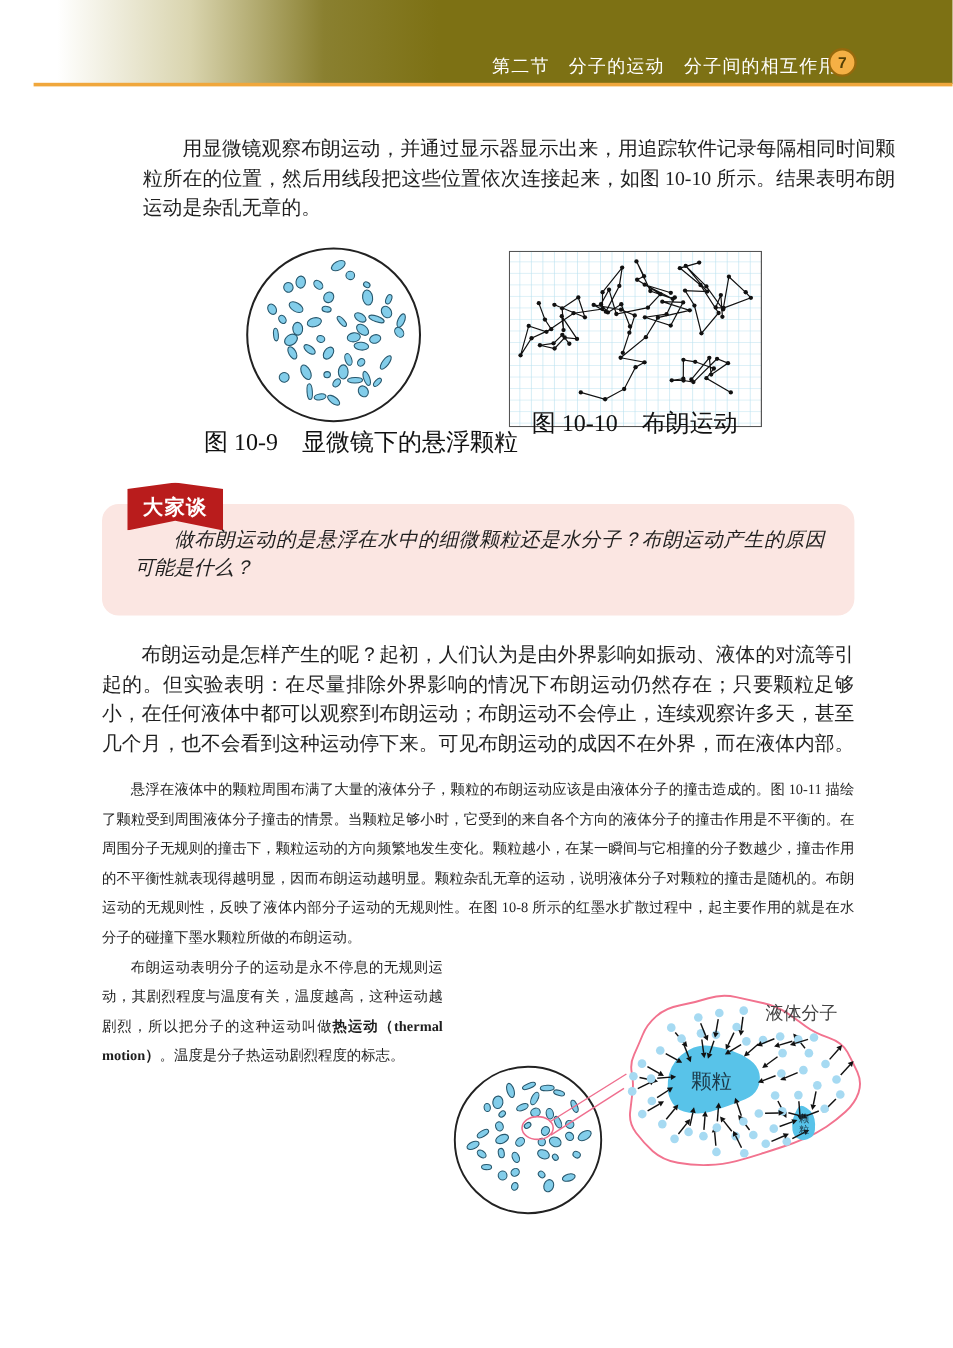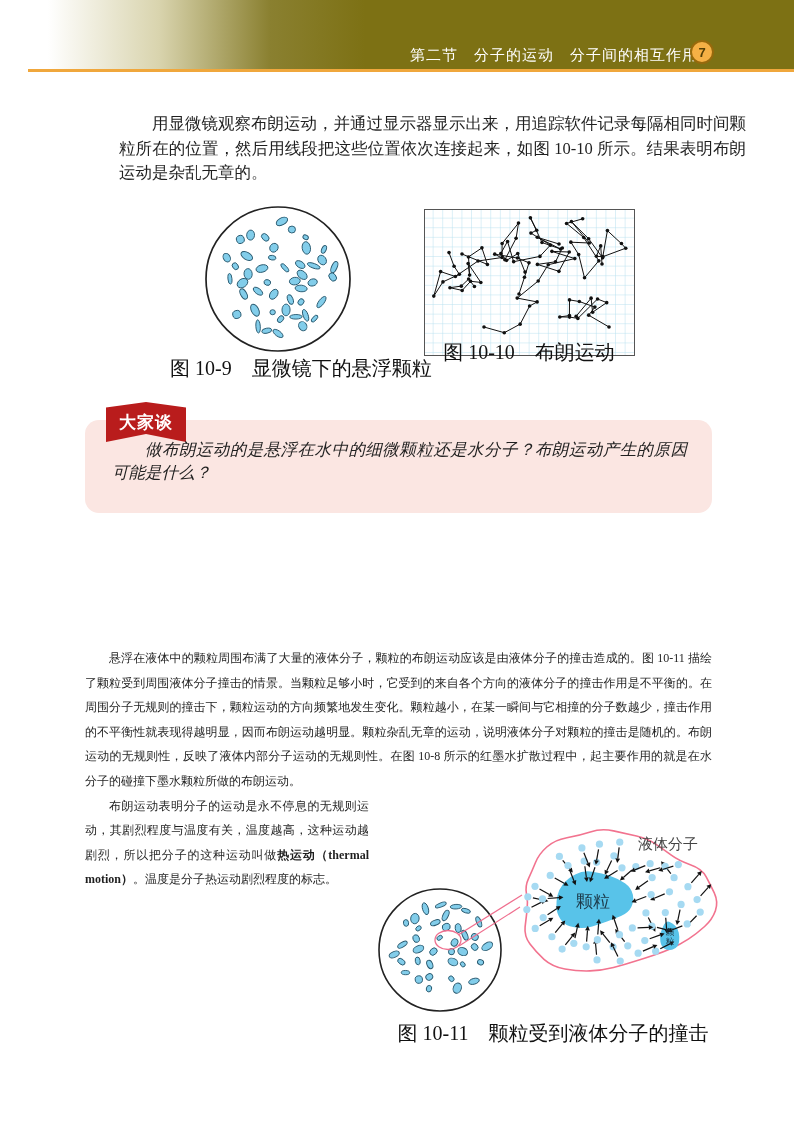--- a/index.html
+++ b/index.html
@@ -217,20 +217,21 @@
         <circle cx="30.116795414611662" cy="57.30343333292965" r="1.8" fill="#111"></circle>
         <circle cx="25.025894977390116" cy="43.62226331965748" r="1.8" fill="#111"></circle>
       </svg>
   </div>
   <div class="caption cap10">图 10-10　布朗运动</div>
 
   <div class="disc-box"></div>
   <div class="disc-badge">大家谈</div>
   <p class="disc-text">做布朗运动的是悬浮在水中的细微颗粒还是水分子？布朗运动产生的原因可能是什么？</p>
 
+  <p class="para indent p2">布朗运动是怎样产生的呢？起初，人们认为是由外界影响如振动、液体的对流等引起的。但实验表明：在尽量排除外界影响的情况下布朗运动仍然存在；只要颗粒足够小，在任何液体中都可以观察到布朗运动；布朗运动不会停止，连续观察许多天，甚至几个月，也不会看到这种运动停下来。可见布朗运动的成因不在外界，而在液体内部。</p>
 
   <div class="p34">
     <span class="float-spacer"></span>
     <span class="fig-float"></span>
     <p>悬浮在液体中的颗粒周围布满了大量的液体分子，颗粒的布朗运动应该是由液体分子的撞击造成的。图 10-11 描绘了颗粒受到周围液体分子撞击的情景。当颗粒足够小时，它受到的来自各个方向的液体分子的撞击作用是不平衡的。在周围分子无规则的撞击下，颗粒运动的方向频繁地发生变化。颗粒越小，在某一瞬间与它相撞的分子数越少，撞击作用的不平衡性就表现得越明显，因而布朗运动越明显。颗粒杂乱无章的运动，说明液体分子对颗粒的撞击是随机的。布朗运动的无规则性，反映了液体内部分子运动的无规则性。在图 10-8 所示的红墨水扩散过程中，起主要作用的就是在水分子的碰撞下墨水颗粒所做的布朗运动。</p>
     <p><span>布朗运动表明分子的运动是永不停息的无规则运动，其剧烈程度与温度有关，温度越高，这种运动越剧烈，所以把分子的这种运动叫做</span><span class="bold">热运动</span><span class="bold">（thermal motion）</span><span>。温度是分子热运动剧烈程度的标志。</span></p>
   </div>
 
   <div class="figwrap" style="left:370px;top:816px;">
     <svg id="fig11" width="362" height="202" viewBox="0 0 362 202">
@@ -416,15 +417,14 @@
         <polygon points="283.3491655110747,111.33926385442982 278.7830496946235,109.0675714565128 278.91888585035247,113.86564904433864" fill="#111"></polygon>
         <circle cx="327.0921990175073" cy="83.62114313756477" r="3.6" fill="#a6daf2"></circle>
         <line x1="330.60211846510964" y1="79.78441725846642" x2="338.2294434185531" y2="71.44691679042575" stroke="#111" stroke-width="1.2"></line>
         <polygon points="341.2668737097474,68.12667324120602 336.45864685896925,69.82695396845544 340.00023997813696,73.06687961239605" fill="#111"></polygon>
         <text x="268" y="33" font-size="15" fill="#444" font-family="&quot;Liberation Serif&quot;,serif">液体分子</text>
         <text x="223" y="91" font-size="17" fill="#1c3a4a" text-anchor="middle" font-family="&quot;Liberation Serif&quot;,serif">颗粒</text>
         <text x="300" y="119" font-size="8.5" fill="#1c3a4a" text-anchor="middle" font-family="&quot;Liberation Serif&quot;,serif">颗</text>
         <text x="300" y="128" font-size="8.5" fill="#1c3a4a" text-anchor="middle" font-family="&quot;Liberation Serif&quot;,serif">粒</text>
       </svg>
   </div>
-  <div class="caption cap11">图 10-11　颗粒受到液体分子的撞击</div>
 
 </div>
 
 </body></html>

